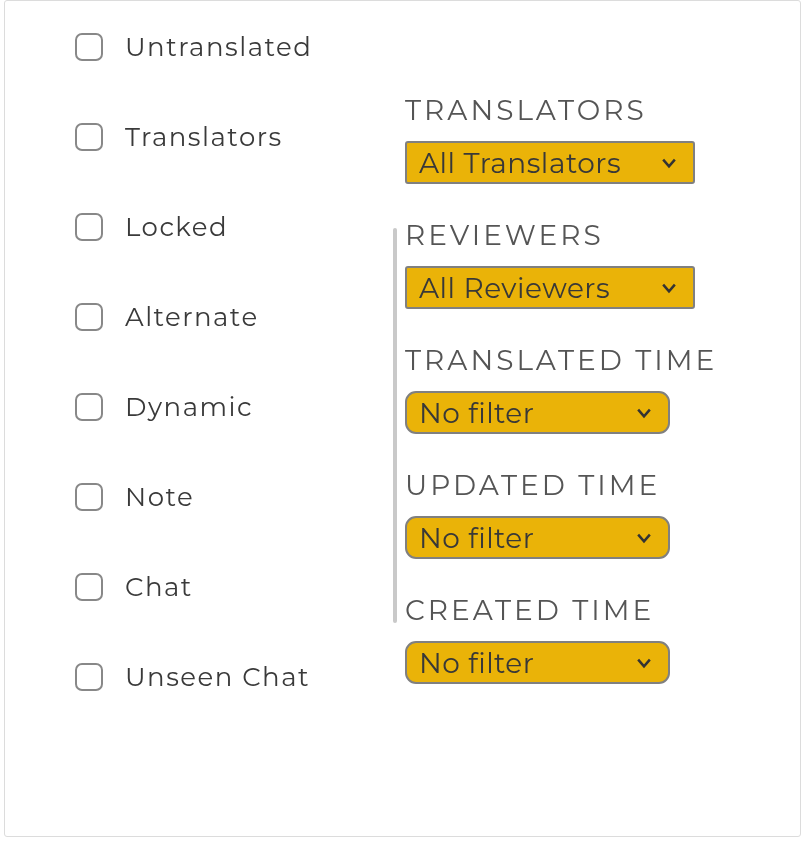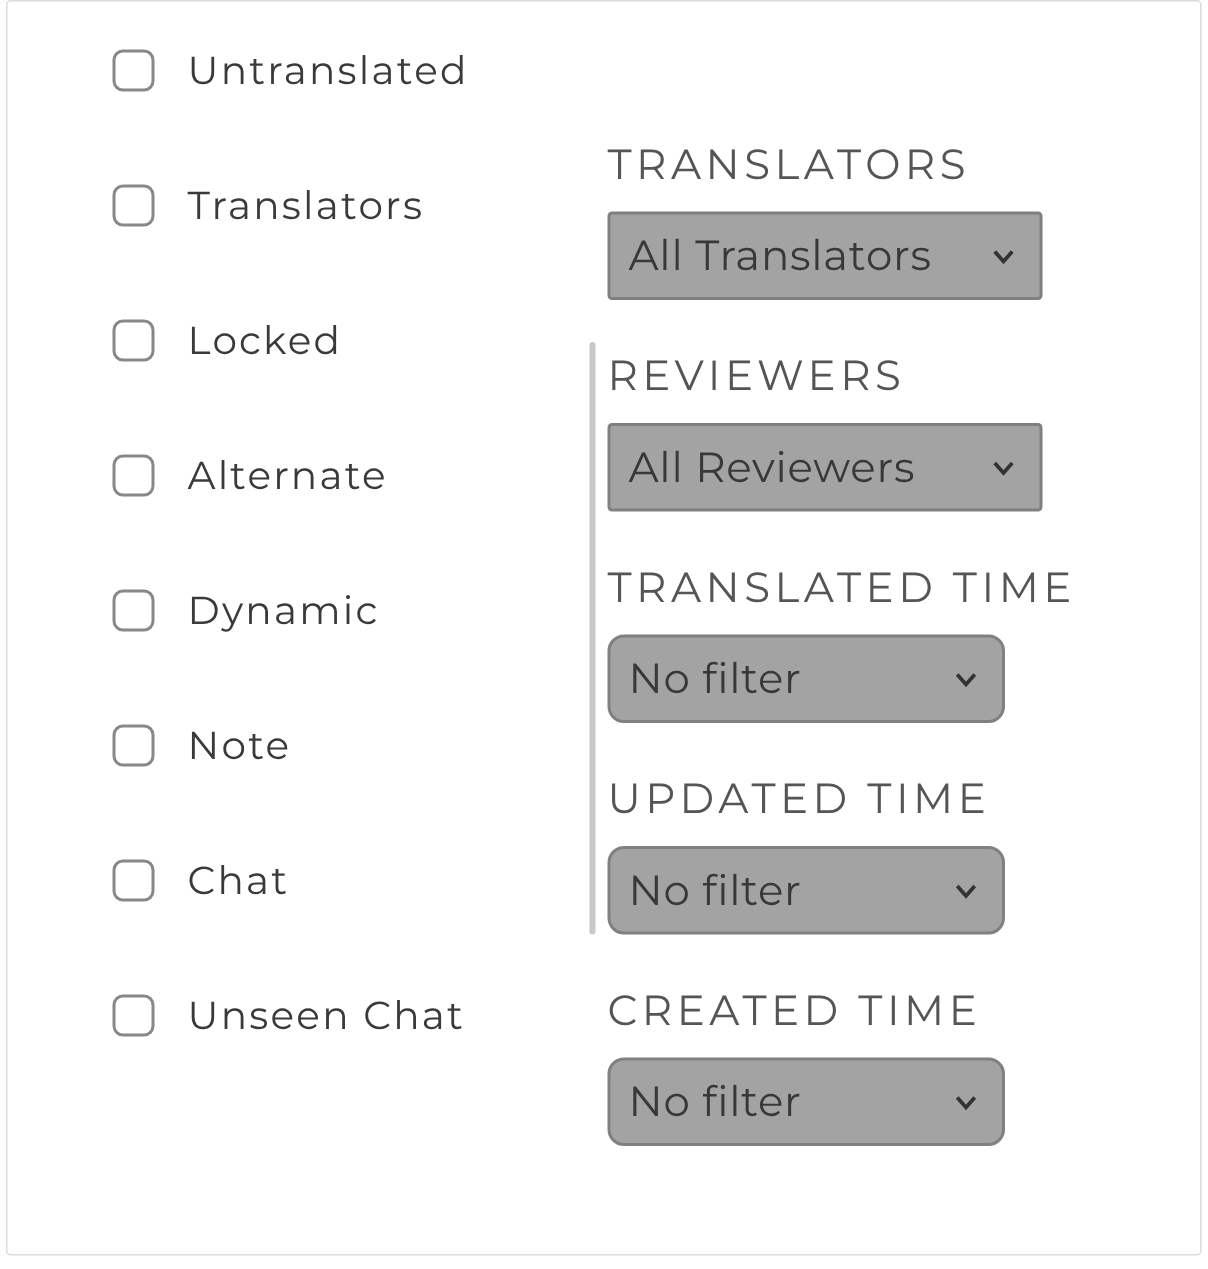--- a/index.html
+++ b/index.html
@@ -67,27 +67,27 @@
       font-size: 28px;
       letter-spacing: 3px;
       color: #555555;
       font-weight: 400;
       margin-bottom: 14px;
       text-transform: uppercase;
     }
     .select {
       border: 2px solid #808080;
       border-radius: 3px;
-      height: 59px;
+      height: 43px;
       display: flex;
       align-items: center;
       justify-content: space-between;
       padding: 0 14px 0 12px;
       cursor: pointer;
-      background: #a3a3a3;
+      background: #eab308;
     }
     .select-w1 { width: 290px; }
     .select-w2 { width: 290px; }
     .select-w3 { width: 265px; border-radius: 11px; }
     .select-value {
       font-size: 28px;
       letter-spacing: 0.5px;
       color: #383838;
       font-weight: 400;
       white-space: nowrap;

